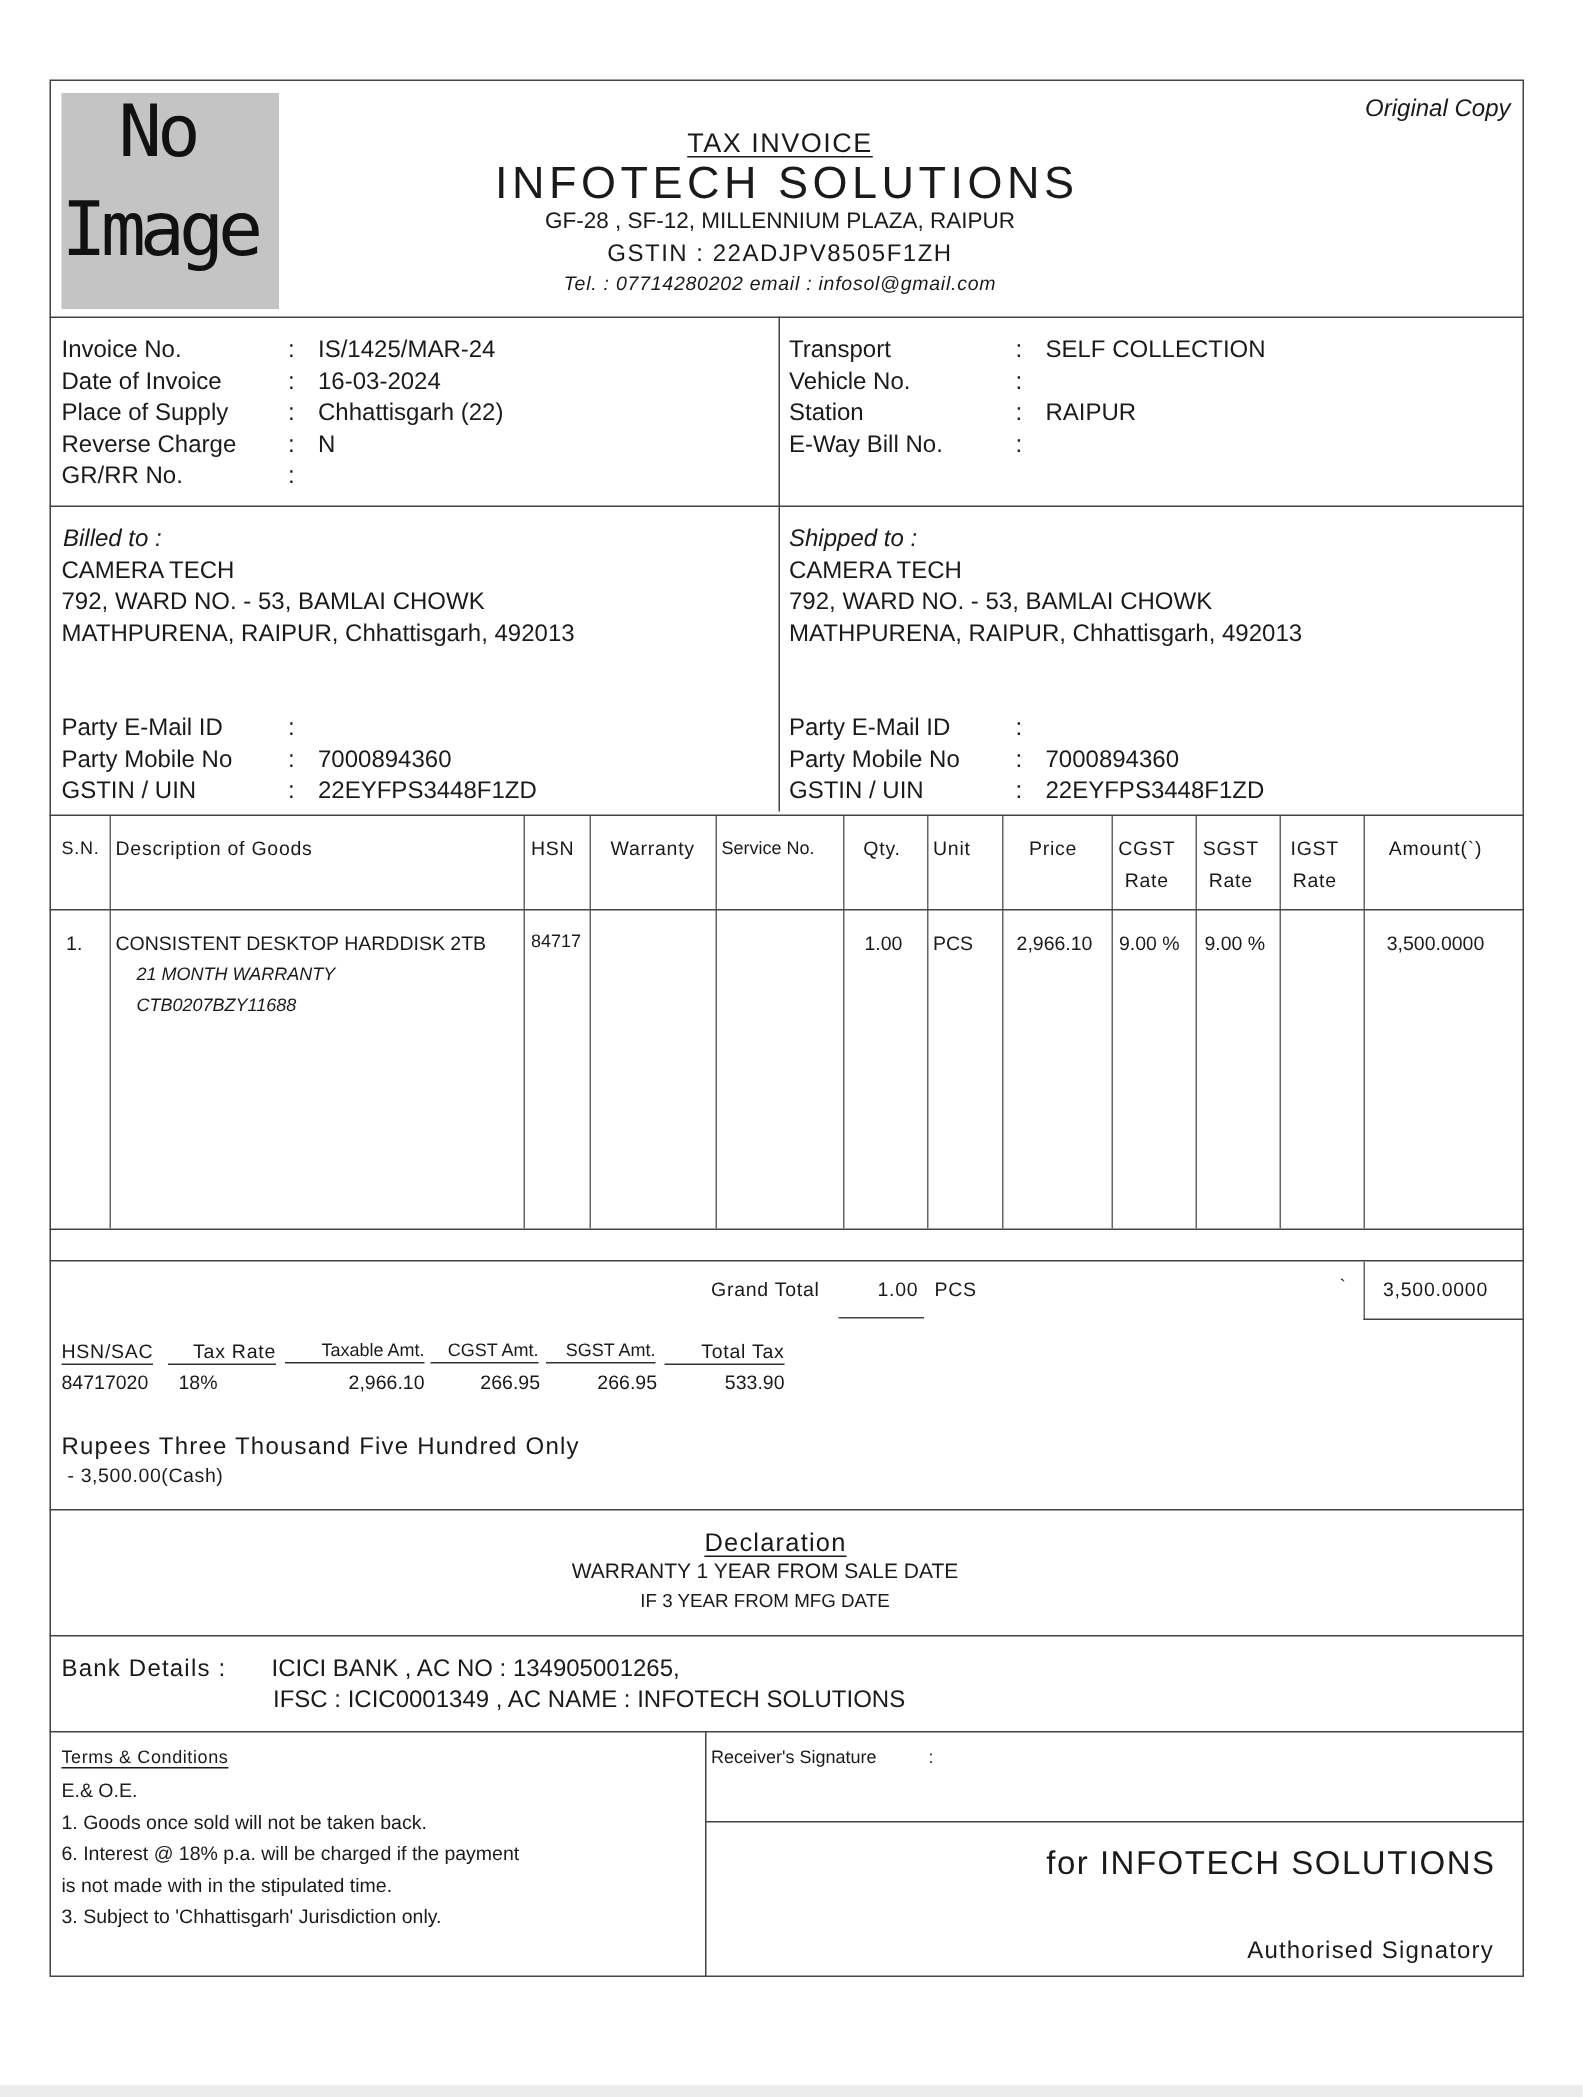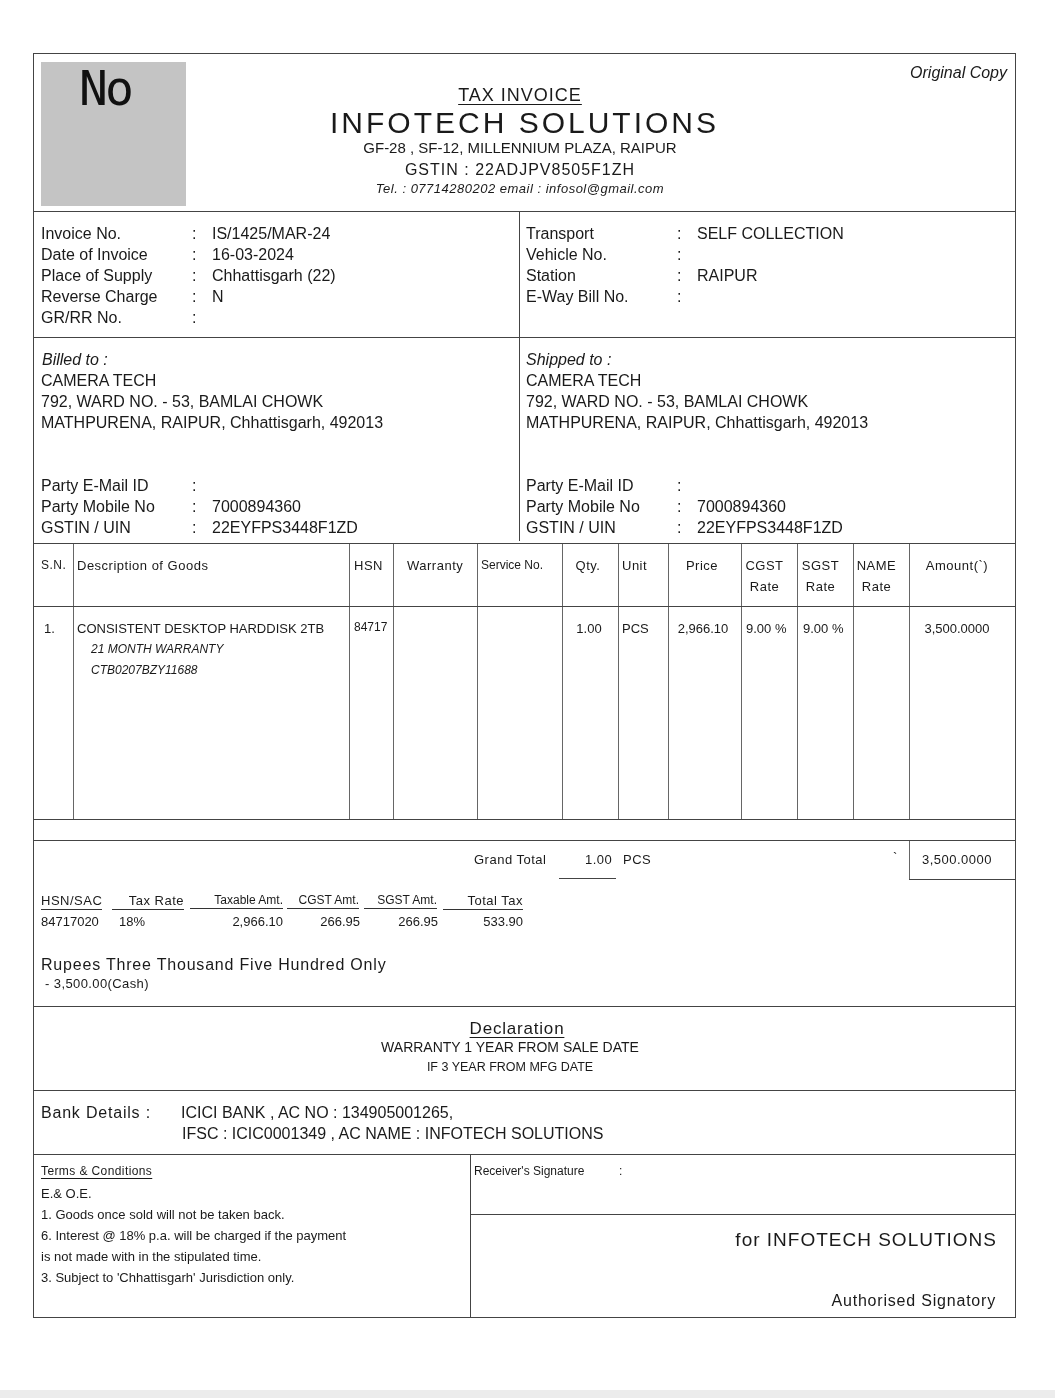--- a/index.html
+++ b/index.html
@@ -46,20 +46,21 @@
 </style>
 </head>
 <body>
 
 <div class="bottom-strip"></div>
 
 <div class="page"></div>
 
 <div class="noimg">
   <span class="no">No</span>
+  <span class="im">Image</span>
 </div>
 <div class="center tax-title">TAX INVOICE</div>
 <div class="center company">INFOTECH SOLUTIONS</div>
 <div class="center addr">GF-28 , SF-12, MILLENNIUM PLAZA, RAIPUR</div>
 <div class="center gstin">GSTIN : 22ADJPV8505F1ZH</div>
 <div class="center tel">Tel. : 07714280202   email : infosol@gmail.com</div>
 <div class="abs orig">Original Copy</div>
 
 <div class="line-h" style="left:33px; top:211px; width:983px;"></div>
 
@@ -163,21 +164,21 @@
   <div class="th" style="left:354px; top:558px;">HSN</div>
   <div class="th" style="left:407px; top:558px;">Warranty</div>
   <div class="th small" style="left:481px; top:558px; letter-spacing:0;">Service No.</div>
   <div class="th r" style="left:562px; width:52px; top:558px;">Qty.</div>
   <div class="th" style="left:622px; top:558px;">Unit</div>
   <div class="th r" style="left:668px; width:68px; top:558px;">Price</div>
   <div class="th r" style="left:741px; width:47px; top:558px;">CGST</div>
   <div class="th r" style="left:741px; width:47px; top:579px;">Rate</div>
   <div class="th r" style="left:797px; width:47px; top:558px;">SGST</div>
   <div class="th r" style="left:797px; width:47px; top:579px;">Rate</div>
-  <div class="th r" style="left:853px; width:47px; top:558px;">NAME</div>
+  <div class="th r" style="left:853px; width:47px; top:558px;">IGST</div>
   <div class="th r" style="left:853px; width:47px; top:579px;">Rate</div>
   <div class="th r" style="left:909px; width:96px; top:558px;">Amount(`)</div>
 
   <div>
     <div class="td r" style="left:33px; width:33px; top:621px;">1.</div>
     <div class="td" style="left:77px; top:621px;">CONSISTENT DESKTOP HARDDISK 2TB</div>
     <div class="td italic small" style="left:91px; top:642px;">21 MONTH WARRANTY</div>
     <div class="td italic small" style="left:91px; top:663px;">CTB0207BZY11688</div>
     <div class="td small" style="left:354px; top:620px;">84717</div>
     <div class="td" style="left:397px; top:621px;"></div>
@@ -248,15 +249,15 @@
   <div class="abs" style="left:41px; top:1207px; font-size:13px;">1. Goods once sold will not be taken back.</div>
   <div class="abs" style="left:41px; top:1228px; font-size:13px;">6. Interest @ 18%  p.a. will be charged if the payment</div>
   <div class="abs" style="left:41px; top:1249px; font-size:13px;">is not made with in the stipulated time.</div>
   <div class="abs" style="left:41px; top:1270px; font-size:13px;">3. Subject to 'Chhattisgarh' Jurisdiction only.</div>
 </div>
 
 <div>
   <div class="abs" style="left:474px; top:1164px; font-size:12px;">Receiver's Signature</div>
   <div class="abs" style="left:619px; top:1164px; font-size:12px;">:</div>
   <div class="line-h" style="left:470px; top:1214px; width:546px; border-top-width:1px;"></div>
-  <div class="abs" style="right:58px; top:1229px; font-size:19px; letter-spacing:1px;">for INFOTECH SOLUTIONS</div>
+  <div class="abs" style="right:58px; top:1229px; font-size:22px; letter-spacing:1px;">for INFOTECH SOLUTIONS</div>
   <div class="abs" style="right:59px; top:1292px; font-size:16px; letter-spacing:0.8px;">Authorised Signatory</div>
 </div>
 
 </body></html>

